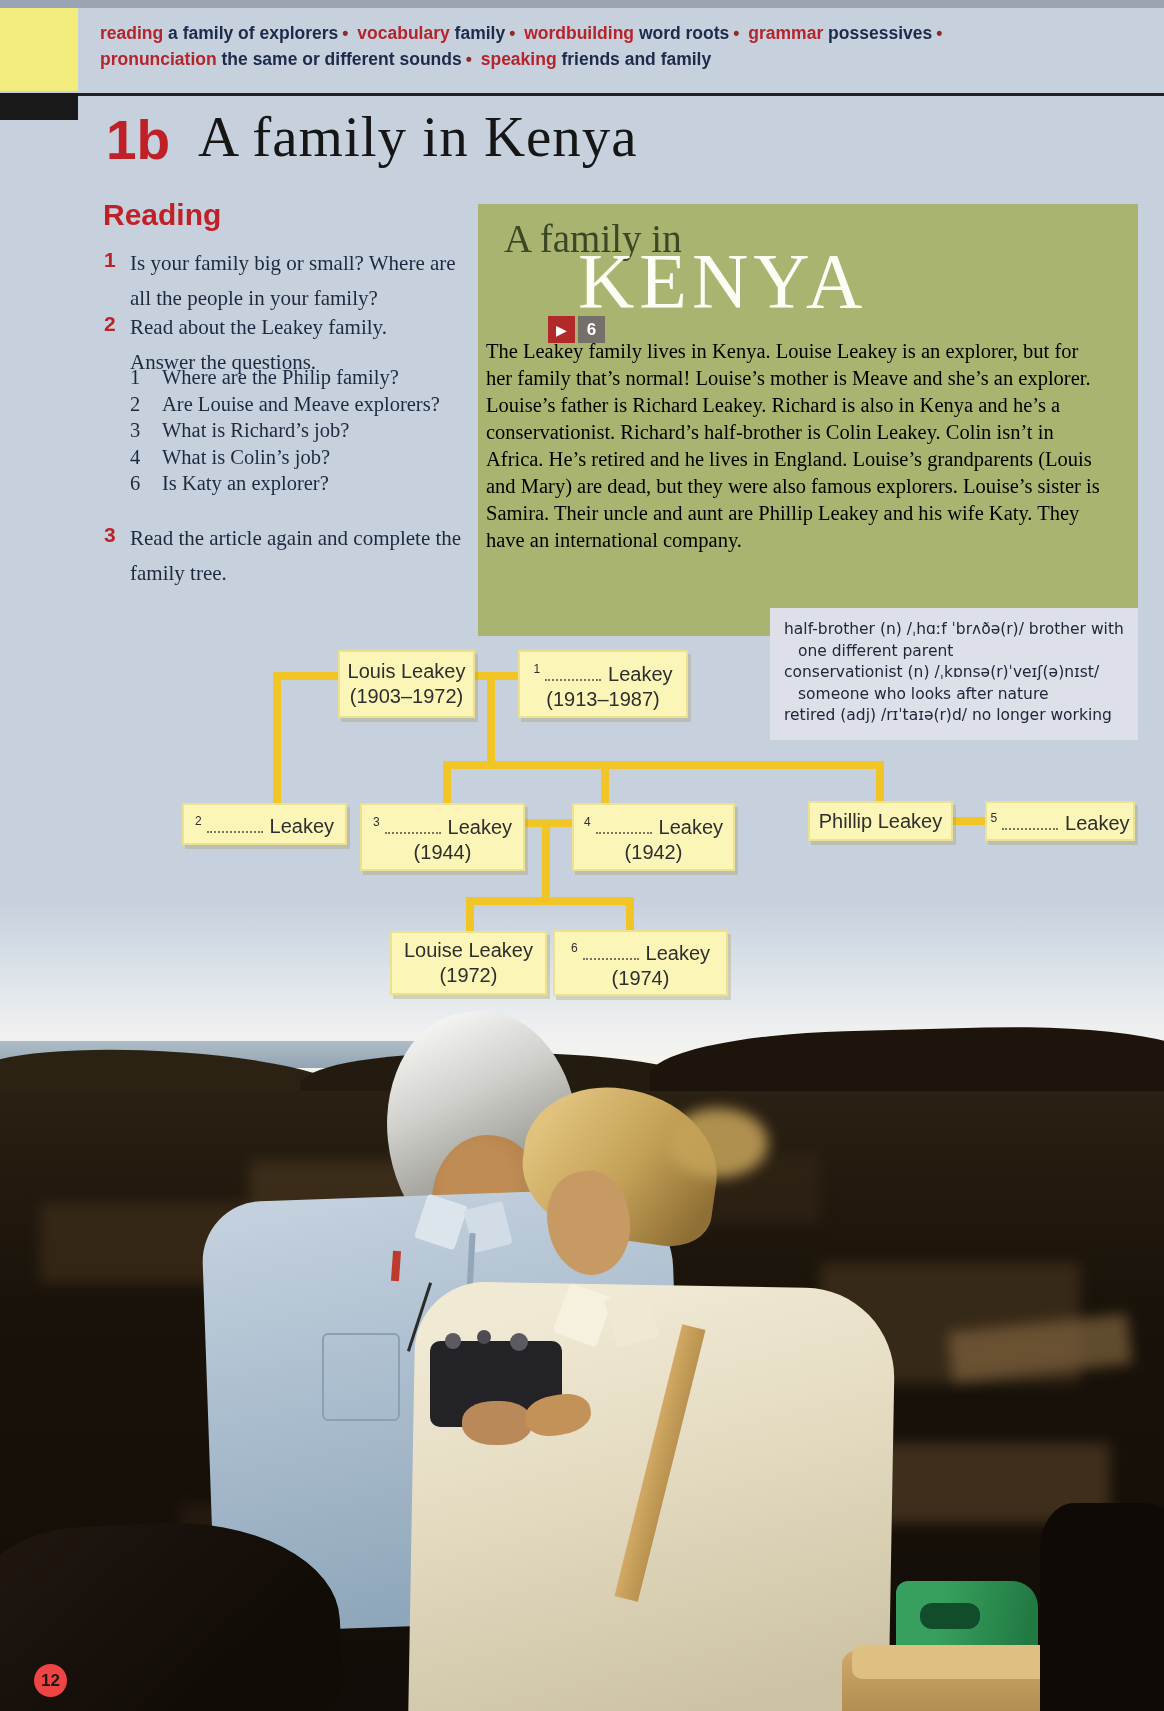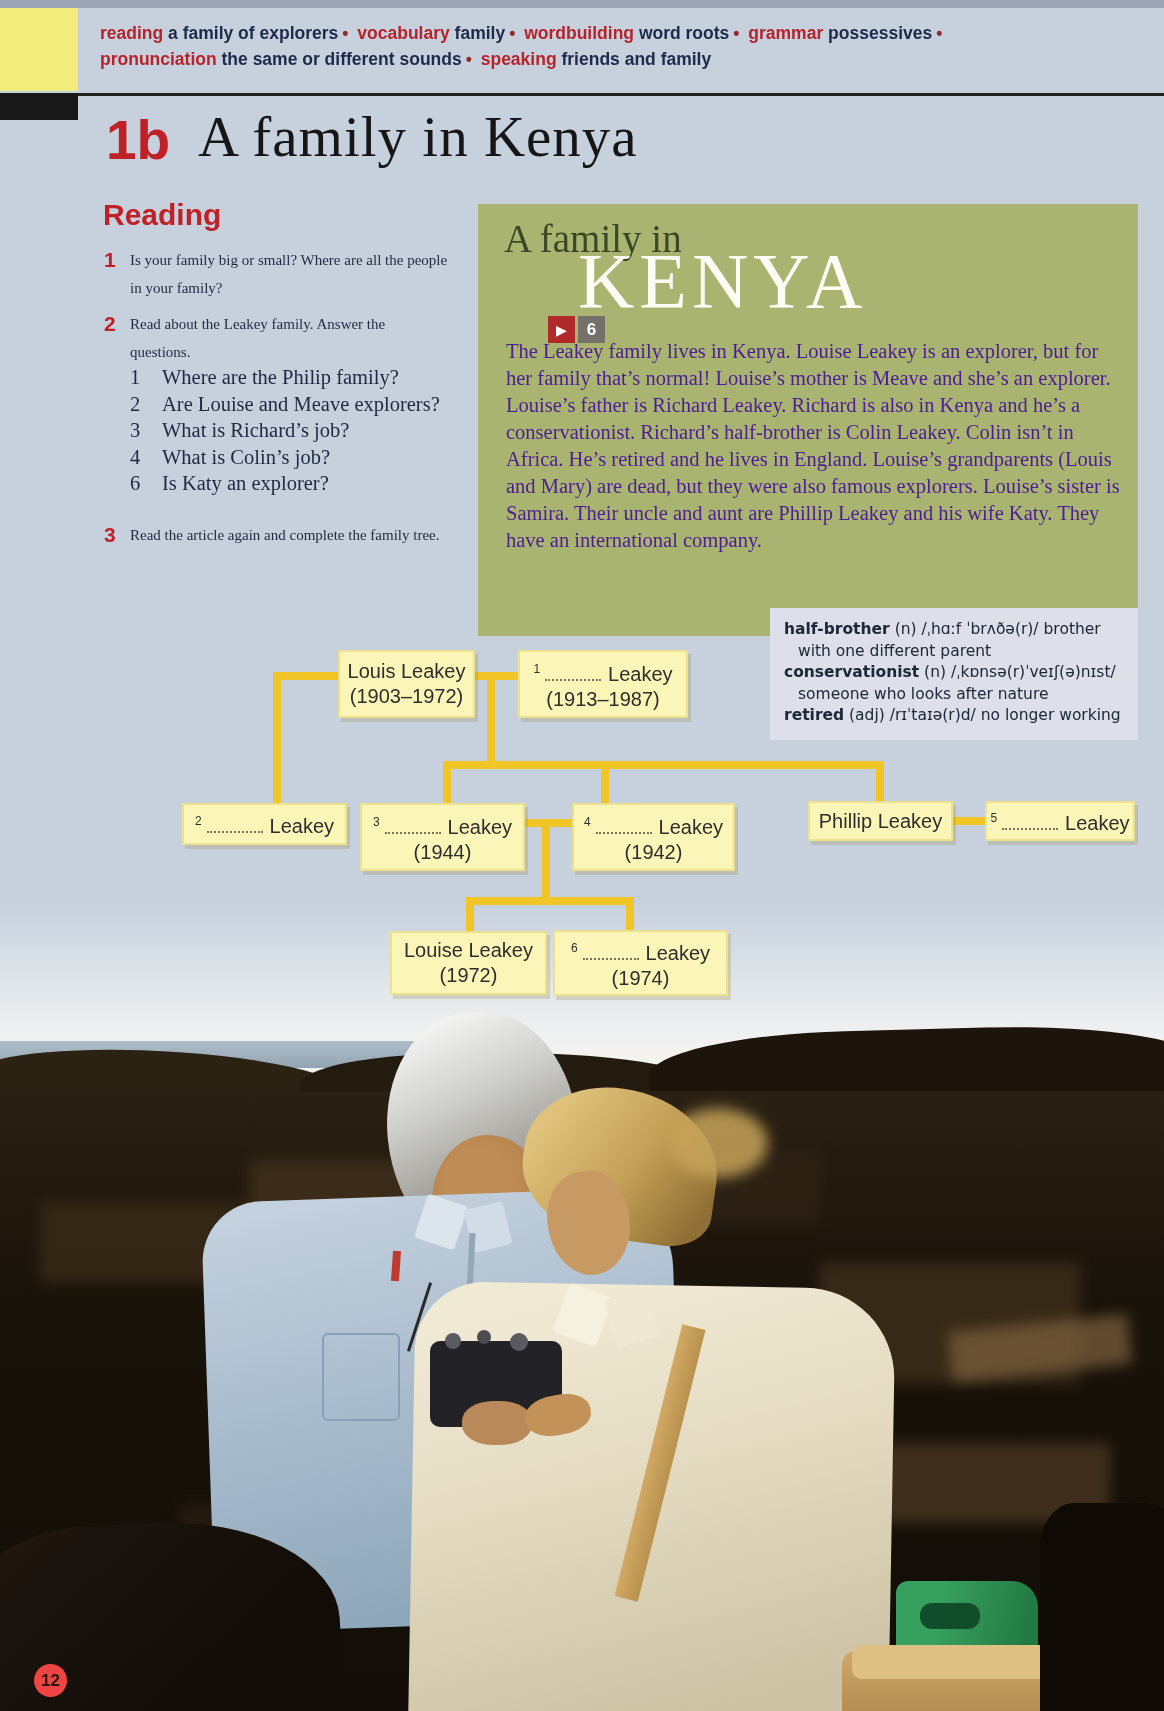--- a/index.html
+++ b/index.html
@@ -20,44 +20,44 @@
 
   
   .t-unit{left:106px;top:100px;font-size:55px;font-weight:bold;color:#bf2126;text-align:center;}
   .t-text{left:198px;top:96px;font-size:57px;color:#161616;font-family:"Liberation Serif",serif;
           letter-spacing:1px;}
 
   .reading-h{left:103px;top:190px;font-size:30px;font-weight:bold;color:#bf2126;}
 
   .ex-num{font-size:21px;font-weight:bold;color:#bf2126;}
   .serif{font-family:"Liberation Serif",serif;color:#1e2940;}
-  .ex-text{font-size:15px;line-height:28px;}
+  .ex-text{font-size:21px;line-height:35px;}
   .q-num{display:inline-block;width:32px;font-size:20.5px;}
   .q-text{font-size:20.5px;}
 
   
   .green-box{left:478px;top:196px;width:660px;height:432px;background:#a9b470;}
   .afam{left:26px;top:12px;font-family:"Liberation Serif",serif;
         font-size:39px;color:#3b4826;}
   .kenya{left:100px;top:32px;font-family:"Liberation Serif",serif;font-size:78px;
          color:#fdfdf6;letter-spacing:5px;text-align:right;}
   .audio-badge{left:70px;top:112px;display:flex;}
   .audio-play{width:27px;height:27px;background:#b2292a;color:#fff;font-size:14px;
               display:flex;align-items:center;justify-content:center;}
   .audio-num{width:27px;height:27px;background:#757069;color:#fff;font-size:17px;font-weight:bold;
              display:flex;align-items:center;justify-content:center;margin-left:3px;}
-  .article-body{left:28px;top:134px;width:616px;font-family:"Liberation Serif",serif;
-                font-size:20.5px;line-height:27px;color:#4c1d95;}
+  .article-body{left:8px;top:134px;width:616px;font-family:"Liberation Serif",serif;
+                font-size:20.5px;line-height:27px;color:#000000;}
 
   
   .gloss{left:770px;top:600px;width:368px;background:#dde0e9;padding:11px 12px 13px 14px;
          box-sizing:border-box;font-family:"DejaVu Sans",sans-serif;font-size:15.5px;
          line-height:21.5px;color:#202739;}
   .gloss p{margin:0;padding-left:14px;text-indent:-14px;}
-  .gterm{font-weight:bold;}
+  .gterm{font-weight:normal;}
 
   
   .tbox{position:absolute;background:#fbf6b8;border:2px solid #ece18f;box-sizing:border-box;
         box-shadow:3px 4px 0 rgba(150,135,60,.25);display:flex;flex-direction:column;
         justify-content:center;align-items:center;z-index:2;}
   .tline{font-size:20px;color:#2e2e2e;line-height:25px;text-align:center;white-space:nowrap;}
   .sup{font-size:12px;vertical-align:8px;margin-right:3px;}
   .blank{display:inline-block;width:56px;height:14px;border-bottom:2px dotted #7a7460;
          margin:0 7px 0 2px;}
   .conn{position:absolute;background:#f1c525;z-index:1;}

